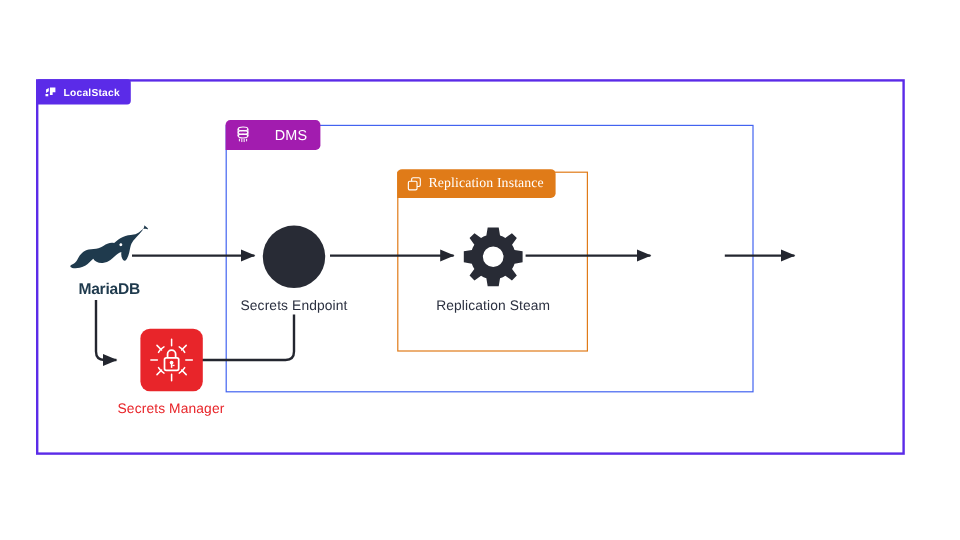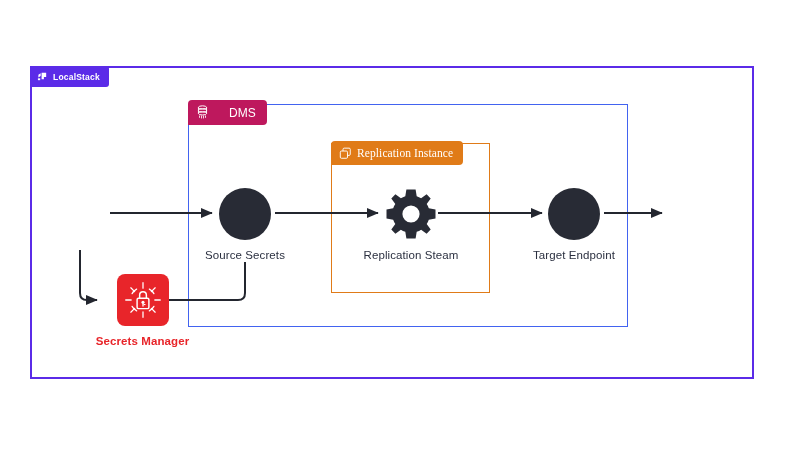--- a/index.html
+++ b/index.html
@@ -70,21 +70,21 @@
   #localstack-badge .badge-label {
     font-size: 8.5px;
     font-weight: bold;
     letter-spacing: 0.2px;
   }
   #dms-badge {
     left: 188px;
     top: 100px;
     height: 25px;
     padding: 0 11px 0 8px;
-    background: #be185d;
+    background: #a21caf;
     gap: 20px;
   }
   #dms-badge .badge-label {
     font-size: 12px;
     font-weight: 500;
     letter-spacing: 0.1px;
   }
   #replication-instance-badge {
     left: 331px;
     top: 141px;
@@ -149,21 +149,21 @@
   #node-kinesis        { left: 646px; top: 186px; width: 100px; }
   #node-secrets        { left: 90px;  top: 274px; width: 105px; }
 
   #node-mariadb .node-label {
     margin-top: 1px;
     font-size: 13px;
     font-weight: bold;
     color: #1f3a4d;
     letter-spacing: -0.2px;
   }
-  #node-secrets .node-label { color: #e8252a; font-weight: bold; }
+  #node-secrets .node-label { color: #e8252a; }
   #node-kinesis .node-label { color: #8c4fe0; }
 
   
   #connectors {
     position: absolute;
     left: 0;
     top: 0;
     width: 800px;
     height: 450px;
     pointer-events: none;
@@ -230,47 +230,61 @@
   <div class="badge" id="replication-instance-badge">
     <span class="badge-icon">
       <svg width="13" height="13" viewBox="0 0 18 18" xmlns="http://www.w3.org/2000/svg">
         <rect x="5.6" y="1.6" width="10" height="10" rx="1.6" fill="none" stroke="#ffffff" stroke-width="1.3"></rect>
         <rect x="1.8" y="5.6" width="10" height="10" rx="1.6" fill="#e07b18" stroke="#ffffff" stroke-width="1.3"></rect>
       </svg>
     </span>
     <span class="badge-label">Replication Instance</span>
   </div>
 
+  <div class="node" id="node-mariadb">
+    <span class="node-glyph">
+      <svg width="72" height="46" viewBox="0 0 100 64" xmlns="http://www.w3.org/2000/svg">
+        <path fill="#1f3a4d" d="M92,6.5c-2.8-0.4-4.6,1.6-6.6,3.3c-2,1.7-4.1,2.9-7.1,3.3
+          c-4.4,0.6-8.5,1.1-12.4,2.8c-4.2,1.8-7.4,4.4-10.2,7.2c-2.3-0.5-4.7-0.4-7,0.4
+          c-4.2,1.4-6.8,4.2-11.2,5.4c-3.6,1-7.5,0.7-11.3,1.6c-2.9,0.7-5.6,2.1-7.7,4
+          c-2.6,2.3-3.9,5-5.5,8c-1.1,2.1-2.4,3.5-4.3,4.6c-1.2,0.7-3.5,1.5-3.8,2.7
+          c-0.2,0.9,1.1,1.7,2.2,2c2.4,0.6,5.9,0.5,8.7-0.1c2.6-0.5,4.9-1.4,6.8-2.6
+          c3.6-2.2,5.6-5.6,8.9-8c1.8,3.2,5.9,5.3,11,4.9c3.6-0.3,6.5-1.7,8.9-3.4
+          c3-2.1,5.2-4.8,8.2-6.9c1.4-1,2.9-1.7,4.5-2.2c-0.3,2.6-0.1,5.3,1,7.5
+          c0.5,1,1.7,2.7,3.1,2.5c1-0.1,2-1.6,2.5-2.5c1.2-2.2,2-4.6,2.6-7.2
+          c0.8-3.5,1.2-7.2,2.6-10.2c1.3-2.8,3.3-5,5.3-7.1c2.5-2.6,5.2-4.9,7.2-7.9
+          c1.1-1.6,2.4-3.9,2.3-6.1C97.6,8.2,95,7,92,6.5z M63.5,26.6c-0.9,0-1.7-0.8-1.7-1.7
+          c0-0.9,0.8-1.7,1.7-1.7c0.9,0,1.7,0.8,1.7,1.7C65.2,25.8,64.4,26.6,63.5,26.6z"></path>
+      </svg>
+    </span>
+    <span class="node-label">MariaDB</span>
+  </div>
 
   <div class="node" id="node-source">
     <span class="node-glyph circle-node"></span>
-    <span class="node-label">Source Secrets</span>
+    <span class="node-label">Secrets Endpoint</span>
   </div>
 
   <div class="node" id="node-replication">
     <span class="node-glyph">
       <svg width="52" height="52" viewBox="0 0 52 52" xmlns="http://www.w3.org/2000/svg">
         <path fill="#282b35" d="M26,1.5 L30.6,1.5 L31.7,8.2 C33.3,8.7 34.8,9.4 36.1,10.3
           L41.6,6.3 L45.7,10.4 L41.7,15.9 C42.6,17.2 43.3,18.7 43.8,20.3 L50.5,21.4
           L50.5,26 L50.5,30.6 L43.8,31.7 C43.3,33.3 42.6,34.8 41.7,36.1 L45.7,41.6
           L41.6,45.7 L36.1,41.7 C34.8,42.6 33.3,43.3 31.7,43.8 L30.6,50.5 L26,50.5
           L21.4,50.5 L20.3,43.8 C18.7,43.3 17.2,42.6 15.9,41.7 L10.4,45.7 L6.3,41.6
           L10.3,36.1 C9.4,34.8 8.7,33.3 8.2,31.7 L1.5,30.6 L1.5,26 L1.5,21.4
           L8.2,20.3 C8.7,18.7 9.4,17.2 10.3,15.9 L6.3,10.4 L10.4,6.3 L15.9,10.3
           C17.2,9.4 18.7,8.7 20.3,8.2 L21.4,1.5 Z
           M26,17.4 A8.6,8.6 0 1,0 26,34.6 A8.6,8.6 0 1,0 26,17.4 Z"></path>
       </svg>
     </span>
     <span class="node-label">Replication Steam</span>
   </div>
 
-  <div class="node" id="node-target">
-    <span class="node-glyph circle-node"></span>
-    <span class="node-label">Target Endpoint</span>
-  </div>
 
 
   <div class="node" id="node-secrets">
     <span class="node-glyph tile secrets">
       <svg width="40" height="40" viewBox="0 0 44 44" xmlns="http://www.w3.org/2000/svg">
         <g fill="none" stroke="#ffffff" stroke-width="1.4" stroke-linecap="round">
           <path d="M22,3 L22,9 M22,35 L22,41 M3,22 L9,22 M35,22 L41,22"></path>
           <path d="M8.6,8.6 L12.8,12.8 M31.2,31.2 L35.4,35.4
                    M35.4,8.6 L31.2,12.8 M12.8,31.2 L8.6,35.4"></path>
           <path d="M10,15 A13,13 0 0,1 15,10"></path>

